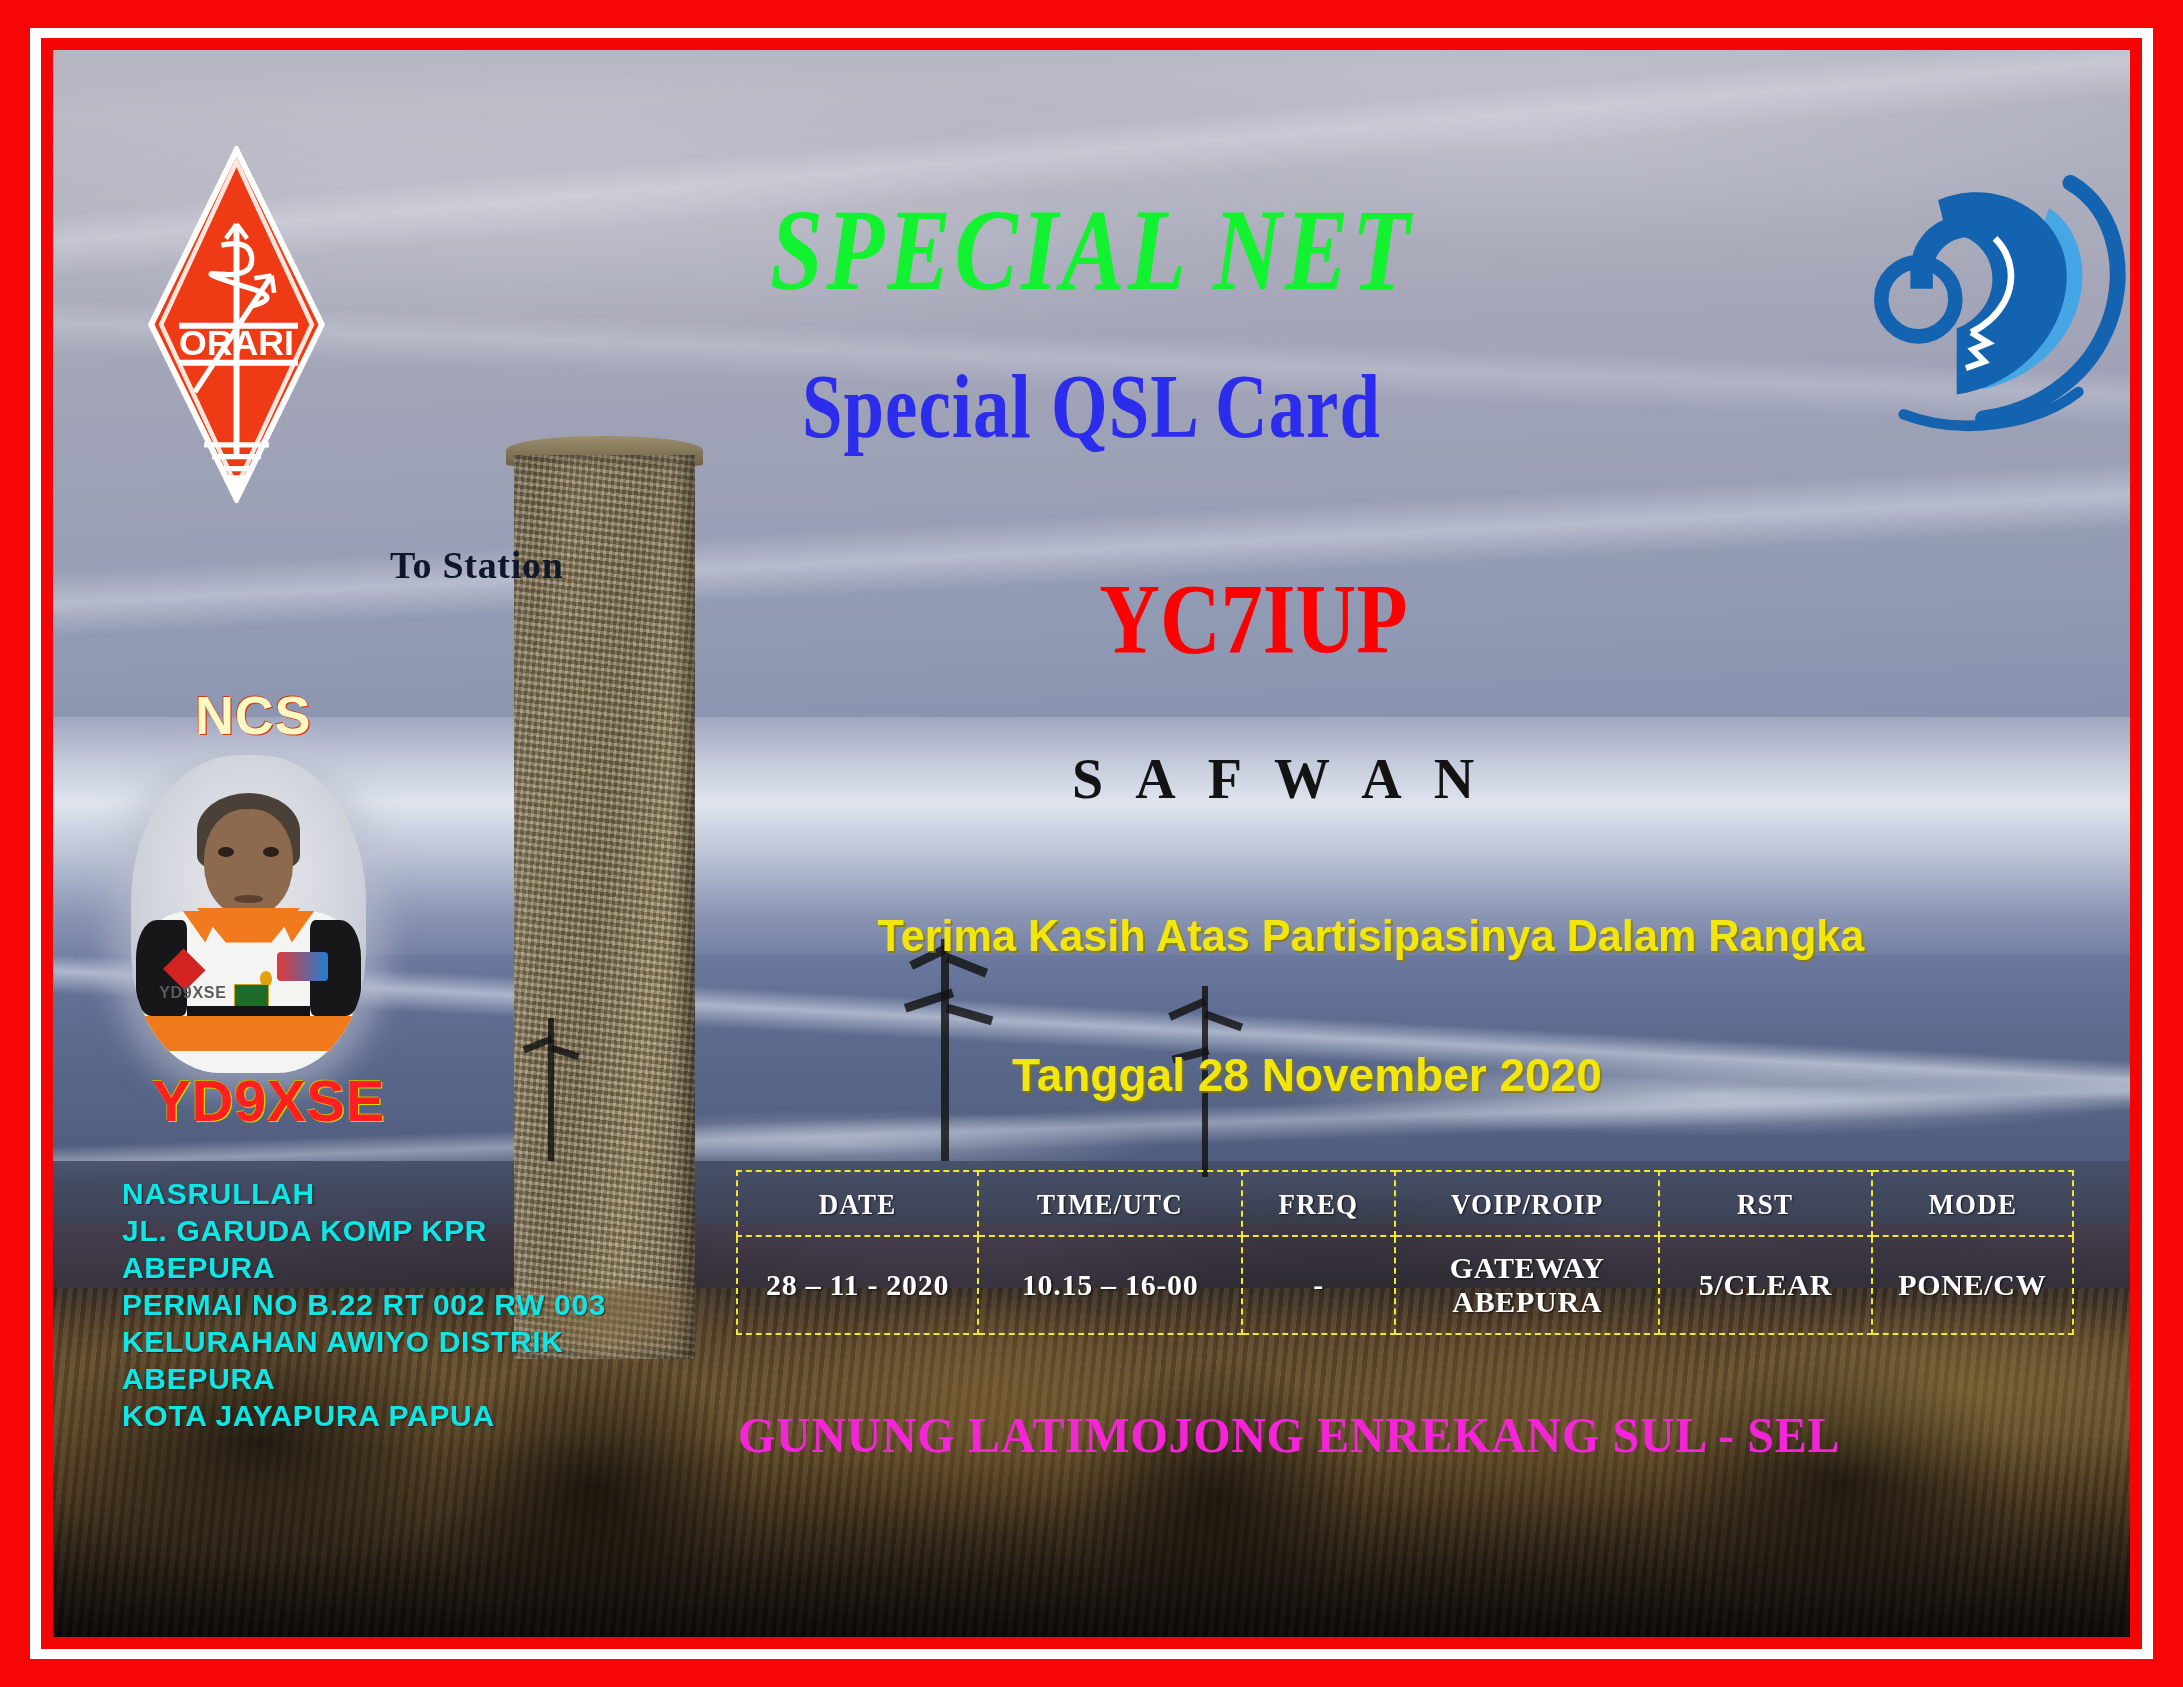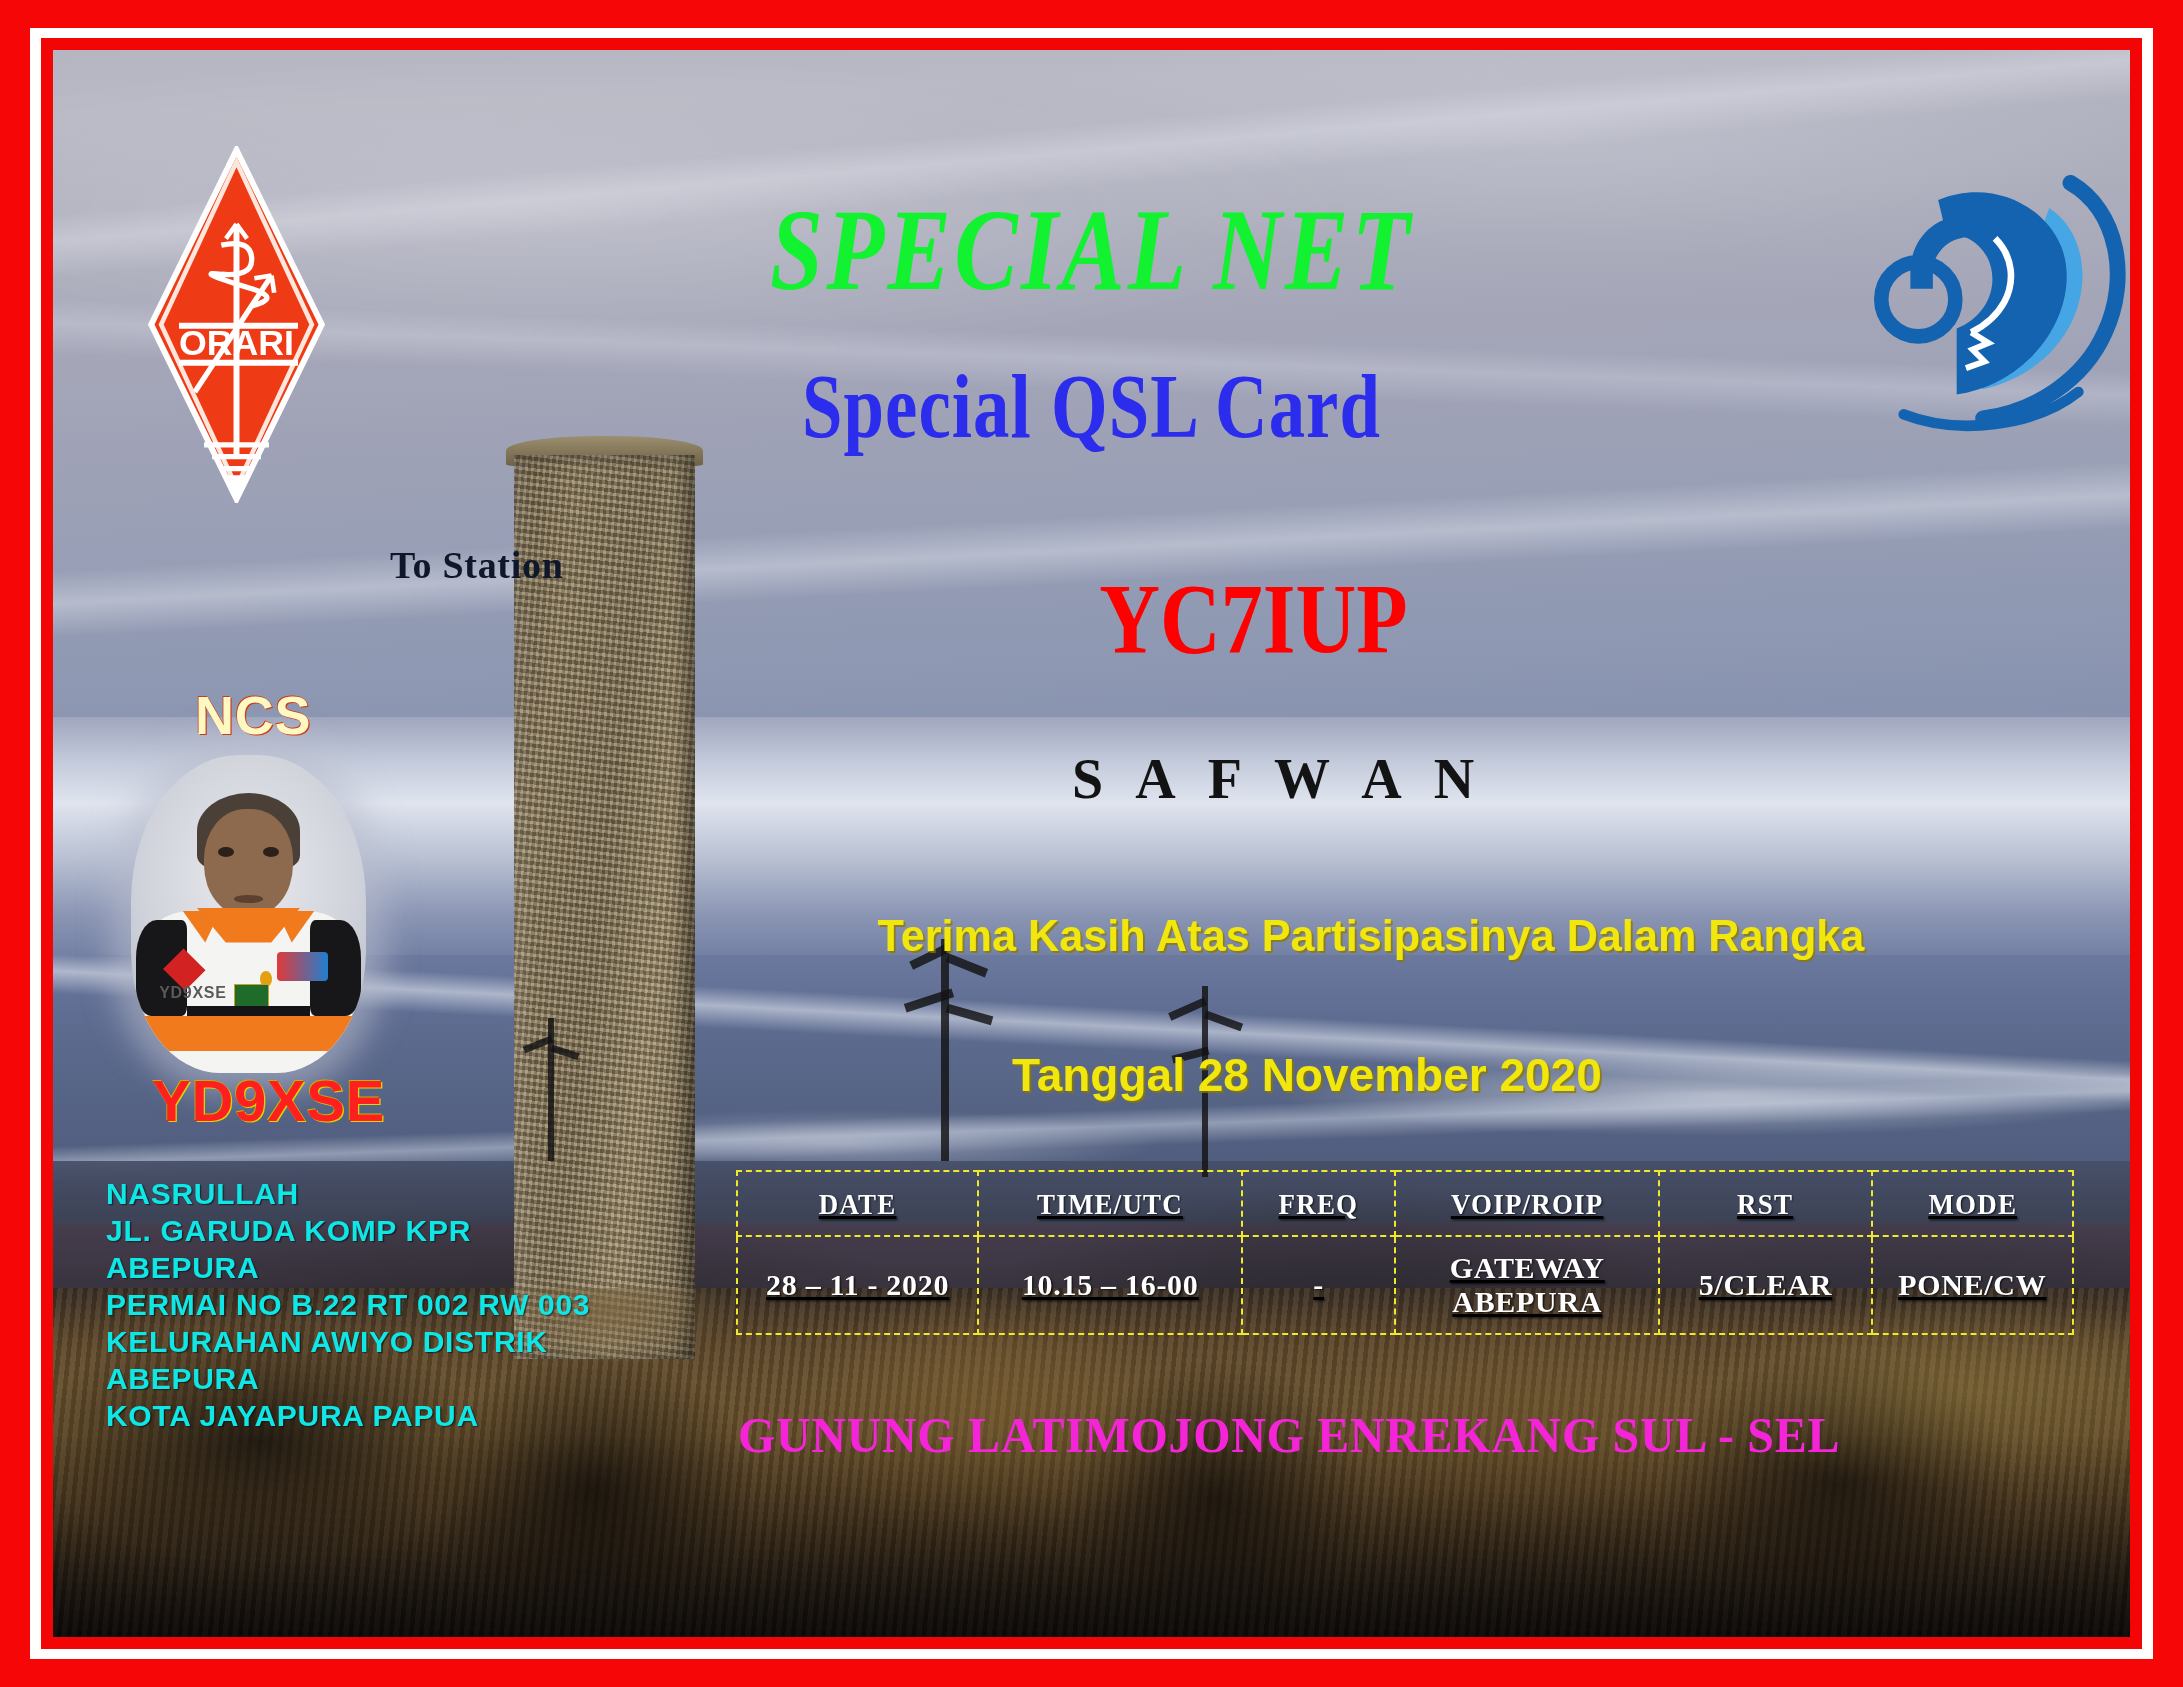--- a/index.html
+++ b/index.html
@@ -129,21 +129,21 @@
   #t-date{left:959px;top:1002px;
      font-family:"Liberation Sans", sans-serif;font-weight:bold;
      font-size:46px;color:#f2e70c;
      text-shadow:2px 2px 0 rgba(140,120,0,.75);}
   #t-mountain{left:662px;top:1360px;
      font-family:"Liberation Serif", serif;font-weight:bold;
      font-size:50px;color:#f524d8;letter-spacing:0.7px;
      transform:scaleX(.96);}
 
   
-  #addr-block{position:absolute;left:53px;top:1125px;width:569px;
+  #addr-block{position:absolute;left:69px;top:1125px;width:569px;
      font-family:"Liberation Sans", sans-serif;font-weight:bold;
      font-size:30px;line-height:37px;color:#0fe6e6;letter-spacing:0.7px;
      text-shadow:1.3px 1.3px 1.3px rgba(0,0,0,.55);}
   #addr-block div{white-space:nowrap;}
 
   
   #portrait{position:absolute;left:78px;top:705px;width:235px;height:318px;
      border-radius:46% 46% 38% 38%;overflow:hidden;
      box-shadow:0 0 30px 20px rgba(185,190,205,.55);}
   .p-bg{position:absolute;inset:0;background:
@@ -176,21 +176,21 @@
      border-radius:4px;background:linear-gradient(90deg,#e03a3a 0%,#1f7fd0 100%);}
   .p-badge{position:absolute;left:44%;top:72%;width:14%;height:13%;
      background:#1f6b2a;border:1.3px solid #c9a227;}
   .p-tag{position:absolute;left:55%;top:68%;width:5%;height:5%;
      border-radius:50%;background:#e5a010;}
   .p-call{position:absolute;left:12%;top:72%;font-size:16px;color:#5a5a5a;
      font-family:"Liberation Sans",sans-serif;font-weight:bold;letter-spacing:0.7px;}
 
   
   #qtable{position:absolute;left:683px;top:1120px;width:1338px;
-     border-collapse:collapse;text-decoration:underline;}
+     border-collapse:collapse;}
   #qtable td{border:2.6px dashed #f0e82a;text-align:center;color:#ffffff;
      font-family:"Liberation Serif", serif;font-weight:bold;
      text-shadow:1.3px 1.3px 2px rgba(0,0,0,.65);}
   #qtable tr.head td{font-size:30px;height:61px;letter-spacing:1.3px;
      transform:scaleX(.9);}
   #qtable tr.body td{font-size:30px;height:94px;letter-spacing:0.7px;}
   #qtable td.c0{width:245px;} #qtable td.c1{width:265px;}
   #qtable td.c2{width:152px;} #qtable td.c3{width:265px;}
   #qtable td.c4{width:212px;} #qtable td.c5{width:200px;}
 </style>

